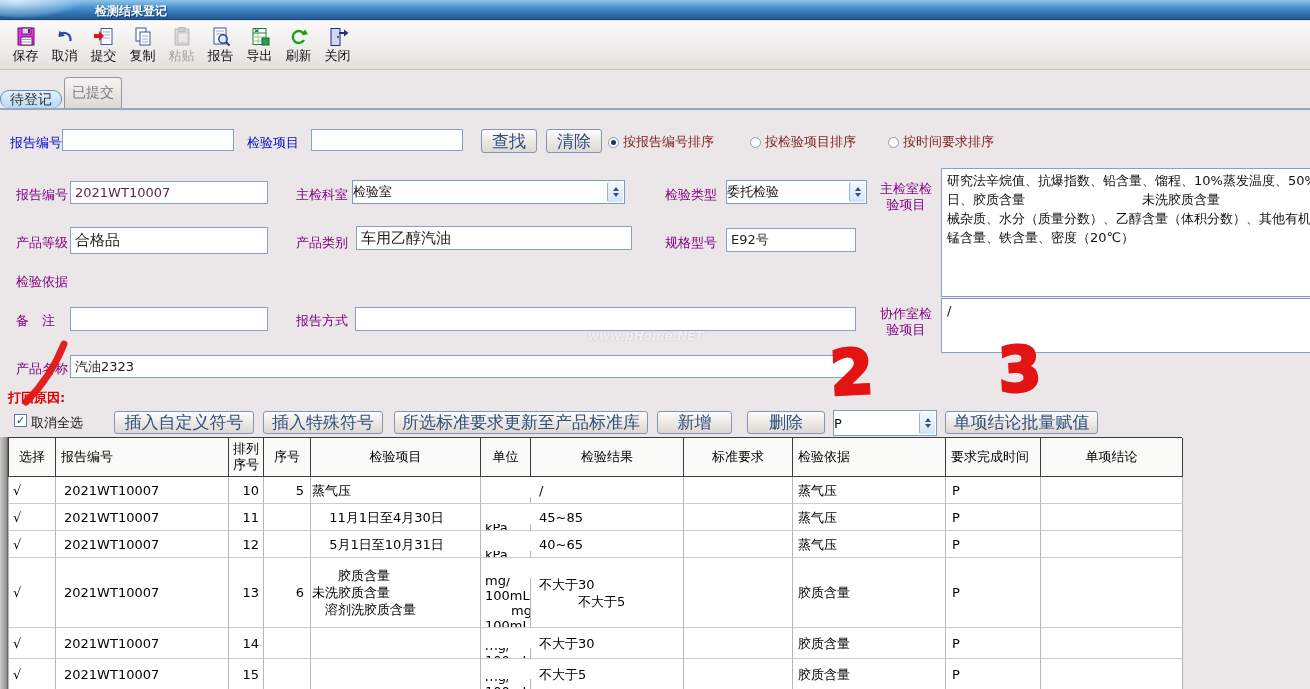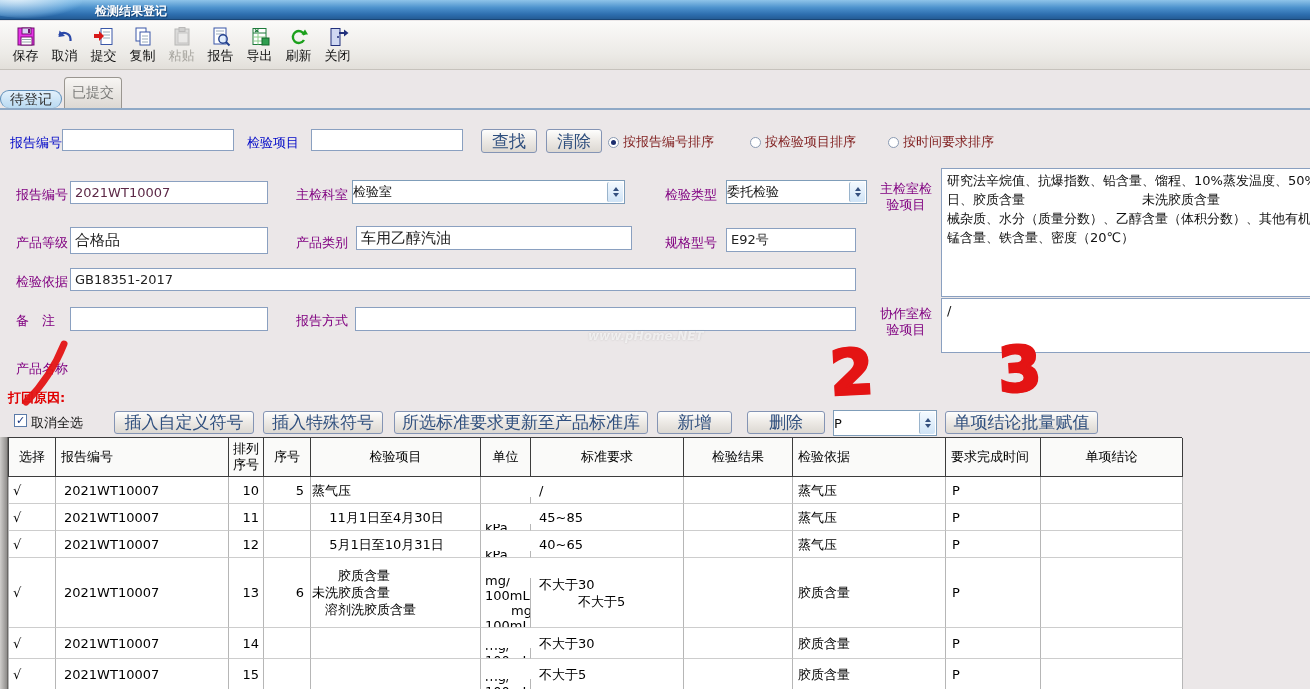--- a/index.html
+++ b/index.html
@@ -287,39 +287,39 @@
   <div class="inp big" style="left:356px;top:226px;width:276px;height:24px;">
       <span>车用乙醇汽油</span>
     </div>
 
   <div class="plbl" style="left:665px;top:234px;">规格型号</div>
   <div class="inp" style="left:726px;top:228px;width:130px;height:24px;">
       <span>E92号</span>
     </div>
 
   <div class="plbl" style="left:16px;top:273px;">检验依据</div>
-  <div class="inp" style="left:70px;top:268px;width:786px;height:23px;">
-      <span>GB18351-2017</span>
-    </div>
 
   <div class="plbl" style="left:16px;top:312px;white-space:pre;">备　注</div>
   <div class="inp" style="left:70px;top:307px;width:198px;height:24px;">
       <span></span>
     </div>
 
   <div class="plbl" style="left:296px;top:312px;">报告方式</div>
   <div class="inp" style="left:355px;top:307px;width:501px;height:24px;">
       <span></span>
     </div>
 
   <div class="vlabel" style="position:absolute;left:874px;top:306px;width:64px;font-family:Liberation Serif, serif;">协作室检
 验项目</div>
   <div class="tarea" style="left:941px;top:298px;width:436px;height:55px;">/</div>
 
   <div class="plbl" style="left:16px;top:360px;">产品名称</div>
+  <div class="inp" style="left:70px;top:355px;width:786px;height:23px;">
+      <span>汽油2323</span>
+    </div>
 
   <div class="reject" style="left:8px;top:389px;">打回原因:</div>
 
   <div class="watermark" style="left:588px;top:329px;">www.pHome.NET</div>
 
   <div class="chk" style="left:14px;top:414px;">✓</div>
   <div style="position:absolute;left:31px;top:414px;color:#111;">取消全选</div>
   <div class="btn" style="left:114px;top:411px;width:140px;height:23px;">插入自定义符号</div>
   <div class="btn" style="left:263px;top:411px;width:120px;height:23px;">插入特殊符号</div>
   <div class="btn" style="left:394px;top:411px;width:254px;height:23px;">所选标准要求更新至产品标准库</div>
@@ -337,22 +337,22 @@
   <div class="gridwrap">
     <div class="rowsel"></div>
     <div class="grid">
       <div class="thead">
         <div class="th">选择</div>
         <div class="th left">报告编号</div>
         <div class="th">排列序号</div>
         <div class="th">序号</div>
         <div class="th">检验项目</div>
         <div class="th">单位</div>
+        <div class="th">检验结果</div>
         <div class="th">标准要求</div>
-        <div class="th">检验结果</div>
         <div class="th left">检验依据</div>
         <div class="th left">要求完成时间</div>
         <div class="th">单项结论</div>
       </div>
       <div>
 
           <div class="tr">
             <div class="td c-sel">
               <span>√</span>
             </div>

